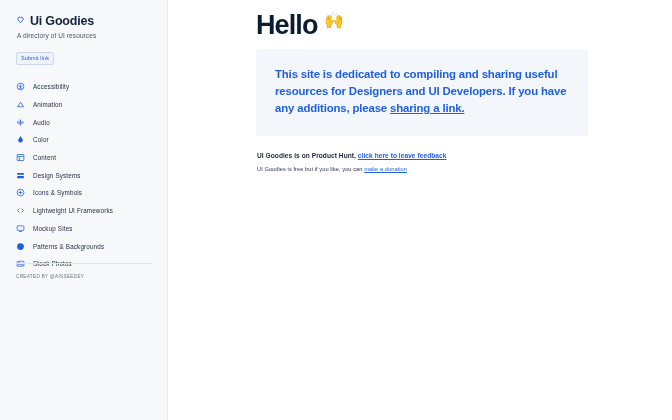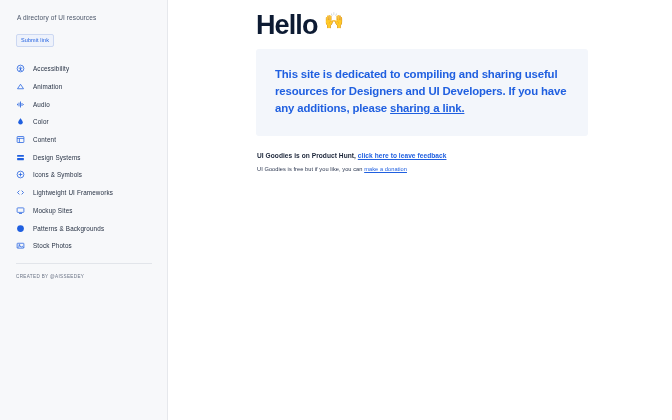--- a/index.html
+++ b/index.html
@@ -163,20 +163,28 @@
     cursor: pointer;
   }
 </style>
 </head>
 <body>
 
 <div id="app">
 
   <aside class="sidebar">
 
+    <div class="brand">
+      <span class="brand-heart">
+        <svg width="9" height="9" viewBox="0 0 24 24" fill="none" stroke="#1f5fe0" stroke-width="2.4">
+          <path d="M12 20s-7-4.6-7-9.4A4.1 4.1 0 0 1 12 7a4.1 4.1 0 0 1 7 3.6C19 15.4 12 20 12 20z"></path>
+        </svg>
+      </span>
+      <span class="brand-title">Ui Goodies</span>
+    </div>
 
     <div class="brand-sub">A directory of UI resources</div>
 
     <div class="submit-btn">Submit link</div>
 
     <ul class="nav">
 
       <li class="nav-item">
         <span class="nav-icon">
           <svg width="9" height="9" viewBox="0 0 24 24" fill="none" stroke="#1f5fe0" stroke-width="2">

